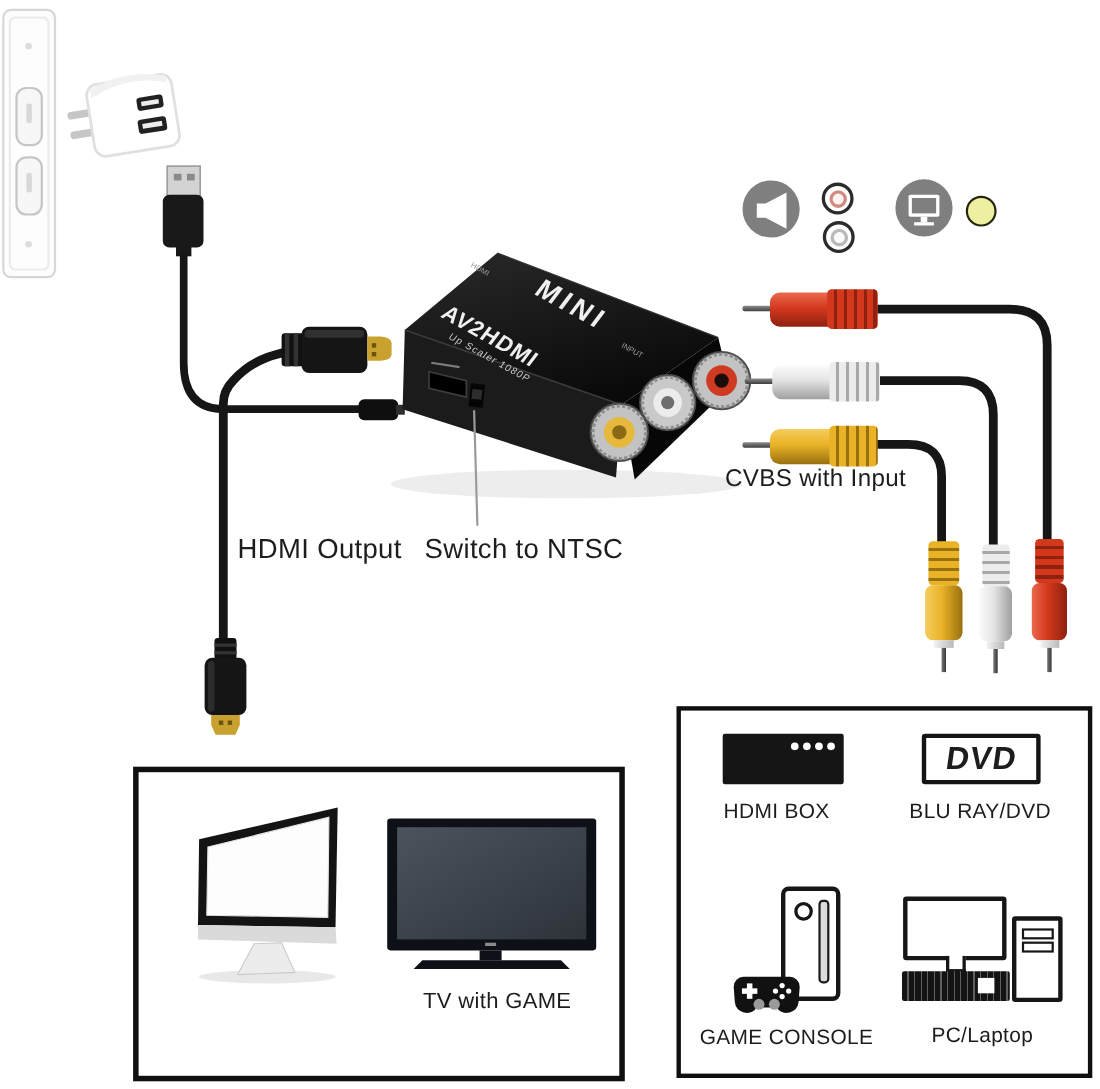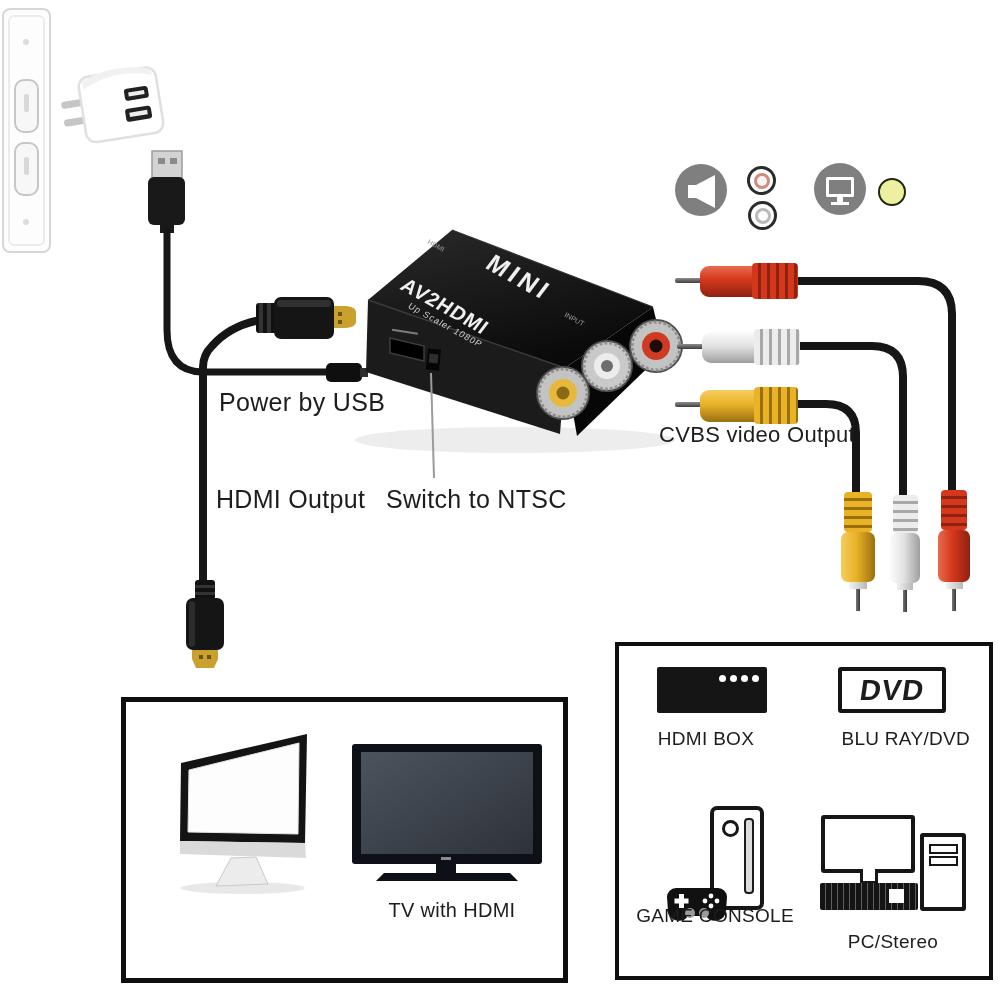--- a/index.html
+++ b/index.html
@@ -175,24 +175,23 @@
 
     <g>
       <rect x="352" y="744" width="190" height="120" rx="3" fill="#0d1117"></rect>
       <rect x="361" y="752" width="172" height="102" fill="url(#gTv)"></rect>
       <rect x="436" y="864" width="20" height="9" fill="#0d1117"></rect>
       <polygon points="384,873 510,873 518,881 376,881" fill="#0d1117"></polygon>
       <rect x="441" y="857" width="10" height="3" fill="#8b8b8b"></rect>
     </g>
   </svg>
 
-  <div class="lbl" style="left:219px;top:388px;font-size:25px;">Power by USB</div>
   <div class="lbl" style="left:216px;top:485px;font-size:25px;">HDMI Output</div>
   <div class="lbl" style="left:386px;top:485px;font-size:25px;">Switch to NTSC</div>
-  <div class="lbl" style="left:659px;top:422px;font-size:22px;">CVBS video Output</div>
+  <div class="lbl" style="left:659px;top:422px;font-size:22px;">CVBS with Input</div>
 
   <div class="boxtxt" style="left:498px;top:249px;font-size:25px;font-weight:800;letter-spacing:4px;transform:rotate(29deg) skewX(-8deg);">MINI</div>
   <div class="boxtxt" style="left:410px;top:274px;font-size:20px;font-weight:700;letter-spacing:1px;transform:rotate(29deg) skewX(-8deg);">AV2HDMI</div>
   <div class="boxtxt" style="left:412px;top:301px;font-size:9px;letter-spacing:1px;color:#cdcdcd;transform:rotate(29deg) skewX(-8deg);">Up Scaler 1080P</div>
   <div class="boxtxt" style="left:430px;top:238px;font-size:7px;color:#9a9a9a;transform:rotate(29deg);">HDMI</div>
   <div class="boxtxt" style="left:567px;top:311px;font-size:7px;color:#9a9a9a;transform:rotate(29deg);">INPUT</div>
 
   <div class="icon-circle" style="left:675px;top:164px;width:52px;height:52px;">
     <svg width="52" height="52" viewBox="0 0 52 52">
         <path d="M40 11 L21 21 H13 V34 H21 L40 44 Z" fill="#fff"></path>
@@ -242,58 +241,58 @@
     <div class="tipV" style="width:16px;height:7px;"></div>
     <div class="pinV" style="width:4px;height:22px;"></div>
   </div>
   <div class="rcaV" style="left:938px;top:490px;width:32px;">
     <div class="ribsV" style="width:26px;height:40px;background:repeating-linear-gradient(180deg,#d4381c 0 6px,#8e2110 6px 9px);"></div>
     <div class="bodyV" style="width:32px;height:52px;background:linear-gradient(90deg,#ea6a4e,#d4381c 45%,#8e2110);"></div>
     <div class="tipV" style="width:17px;height:7px;"></div>
     <div class="pinV" style="width:4px;height:22px;"></div>
   </div>
 
-  <div class="lbl lbl-c" style="left:382px;top:899px;width:140px;font-size:20px;">TV with HDMI</div>
+  <div class="lbl lbl-c" style="left:382px;top:899px;width:140px;font-size:20px;">TV with GAME</div>
 
   <div class="cablebox-icon" style="left:657px;top:667px;width:110px;height:46px;">
     <div class="dots">
         <span></span>
         <span></span>
         <span></span>
         <span></span>
       </div>
   </div>
   <div class="lbl lbl-c" style="left:640px;top:728px;width:132px;font-size:19px;">HDMI BOX</div>
 
   <div class="dvd-logo" style="left:838px;top:667px;width:100px;height:38px;">
     <span>DVD</span>
   </div>
-  <div class="lbl lbl-c" style="left:812px;top:728px;width:158px;font-size:19px;text-align:right;">BLU RAY/DVD</div>
+  <div class="lbl lbl-c" style="left:812px;top:728px;width:158px;font-size:19px;">BLU RAY/DVD</div>
 
   <div class="console-body" style="left:710px;top:806px;">
     <div class="cam"></div>
     <div class="slot"></div>
   </div>
   <svg class="abs z30" style="left:662px;top:880px;" width="70" height="52" viewBox="0 0 70 52">
     <path d="M14 8 h42 a9 9 0 0 1 9 9 l-1 14 a11 11 0 0 1 -20 5 h-18 a11 11 0 0 1 -20 -5 l-1 -14 a9 9 0 0 1 9 -9 z" fill="#111"></path>
     <rect x="17" y="14" width="5" height="14" fill="#fff"></rect>
       <rect x="12.5" y="18.5" width="14" height="5" fill="#fff"></rect>
     <circle cx="49" cy="16" r="2.4" fill="#fff"></circle>
       <circle cx="55" cy="21" r="2.4" fill="#fff"></circle>
     <circle cx="43" cy="21" r="2.4" fill="#fff"></circle>
       <circle cx="49" cy="26" r="2.4" fill="#fff"></circle>
     <circle cx="28" cy="33" r="5" fill="#9a9a9a"></circle>
       <circle cx="42" cy="33" r="5" fill="#9a9a9a"></circle>
   </svg>
-  <div class="lbl lbl-c" style="left:630px;top:905px;width:170px;font-size:19px;">GAME CONSOLE</div>
+  <div class="lbl lbl-c" style="left:630px;top:933px;width:170px;font-size:19px;">GAME CONSOLE</div>
 
   <div class="pc-monitor" style="left:821px;top:815px;"></div>
   <div class="pc-neck" style="left:860px;top:869px;"></div>
   <div class="pc-keyboard" style="left:820px;top:883px;">
     <div class="space"></div>
   </div>
   <div class="pc-tower" style="left:920px;top:833px;">
     <div class="s1"></div>
     <div class="s2"></div>
   </div>
-  <div class="lbl lbl-c" style="left:838px;top:931px;width:110px;font-size:19px;">PC/Stereo</div>
+  <div class="lbl lbl-c" style="left:838px;top:931px;width:110px;font-size:19px;">PC/Laptop</div>
 
 </div>
 
 </body></html>

